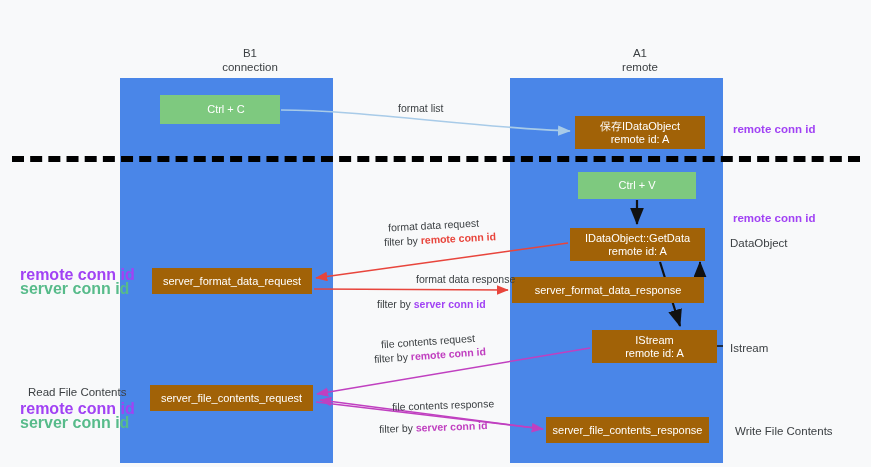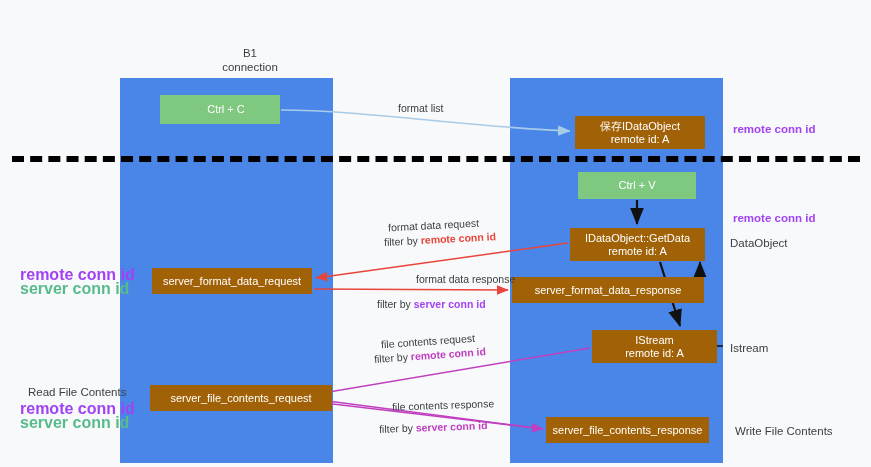--- a/index.html
+++ b/index.html
@@ -74,21 +74,21 @@
   .node.green  { background: #76c893; background: #7ec97f; }
   .node.orange { background: #a16207; }
 
   #n-ctrlc  { left: 160px; top: 95px;  width: 120px; height: 29px; padding-left: 16px; }
   #n-save   { left: 575px; top: 116px; width: 130px; height: 33px; }
   #n-ctrlv  { left: 578px; top: 172px; width: 118px; height: 27px; }
   #n-getdata{ left: 570px; top: 228px; width: 135px; height: 33px; }
   #n-sfdreq { left: 152px; top: 268px; width: 160px; height: 26px; }
   #n-sfdres { left: 512px; top: 277px; width: 192px; height: 26px; }
   #n-istream{ left: 592px; top: 330px; width: 125px; height: 33px; }
-  #n-sfcreq { left: 150px; top: 385px; width: 182px; height: 26px; }
+  #n-sfcreq { left: 150px; top: 385px; width: 163px; height: 26px; }
   #n-sfcres { left: 546px; top: 417px; width: 163px; height: 26px; }
 
   
   .side-label {
     font-size: 11.5px;
     line-height: 14px;
     color: #3c4043;
     white-space: pre-line;
   }
   .side-label.purple { color: #a142f4; font-weight: bold; }
@@ -184,20 +184,22 @@
     <path d="M543,429 L320,400" stroke="#c040c0" stroke-width="1.5" fill="none" marker-end="url(#ah-magenta)"></path>
 
     <path d="M717,346 L723,346" stroke="#111111" stroke-width="1.5" fill="none"></path>
   </svg>
 
   <div class="abs" id="separator"></div>
 
 
   <div class="abs col-head" id="head-b1">B1
 connection</div>
+  <div class="abs col-head" id="head-a1">A1
+remote</div>
 
   <div class="abs node green" id="n-ctrlc">Ctrl + C</div>
   <div class="abs node orange" id="n-save">保存IDataObject
 remote id: A</div>
   <div class="abs node green" id="n-ctrlv">Ctrl + V</div>
   <div class="abs node orange" id="n-getdata">IDataObject::GetData
 remote id: A</div>
   <div class="abs node orange" id="n-sfdreq">server_format_data_request</div>
   <div class="abs node orange" id="n-sfdres">server_format_data_response</div>
   <div class="abs node orange" id="n-istream">IStream

